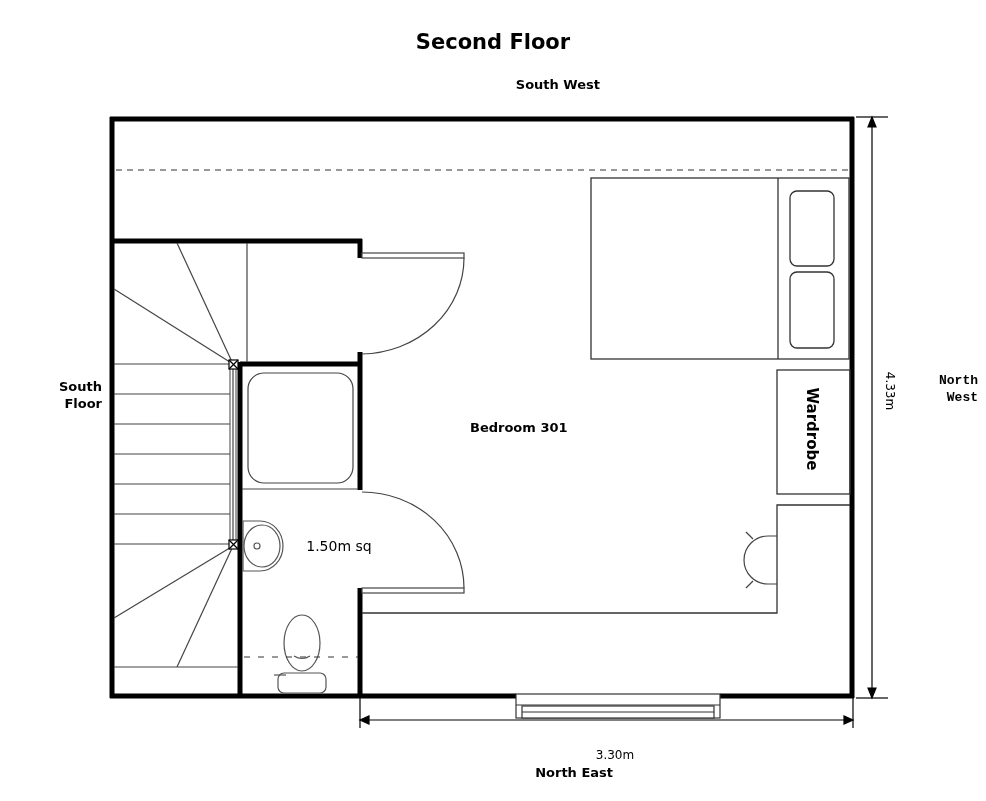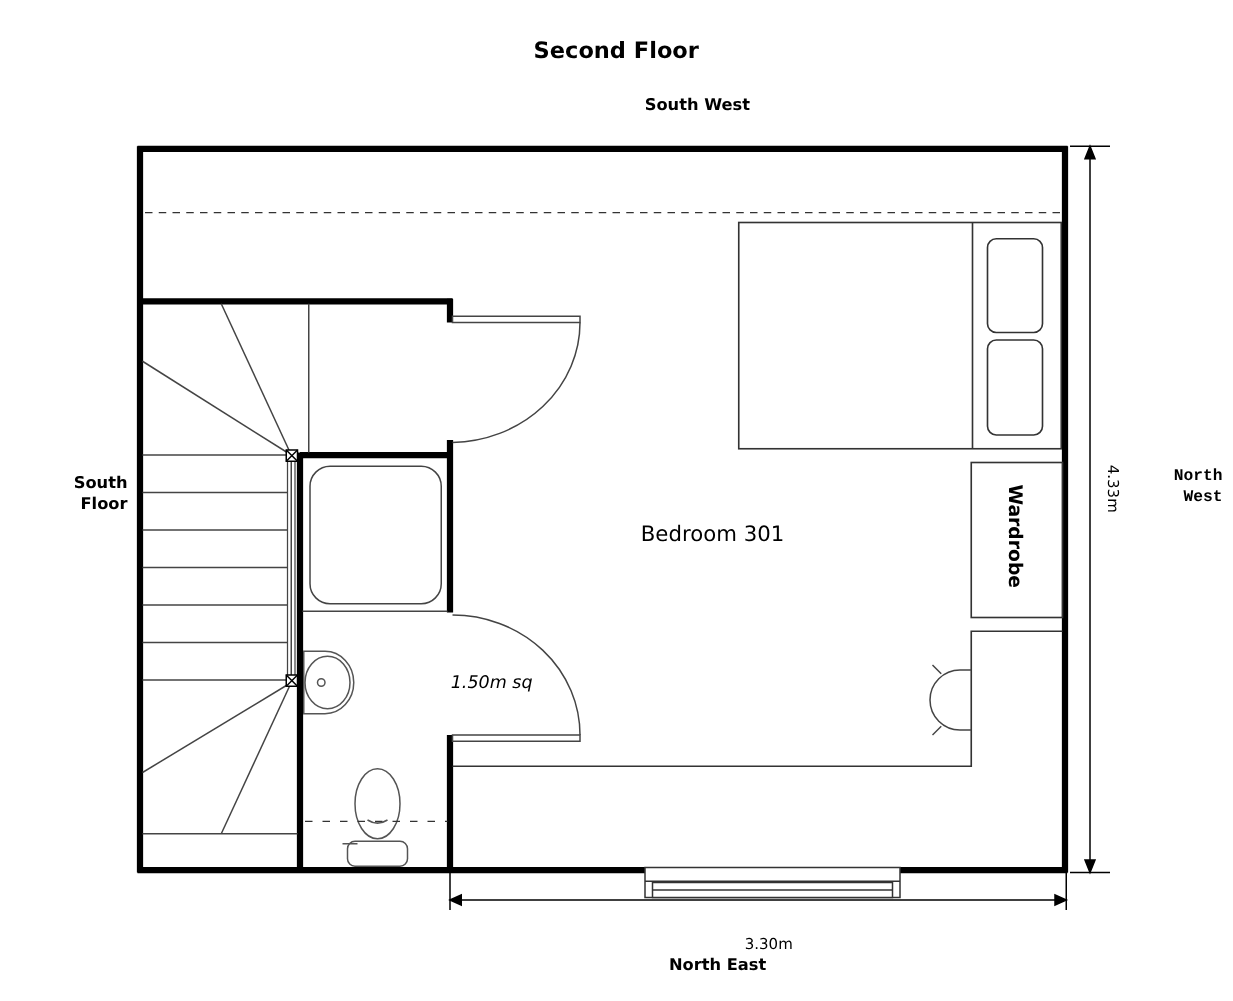--- a/index.html
+++ b/index.html
@@ -1,28 +1,28 @@
 <!DOCTYPE html>
 <html><head>
   <meta charset="utf-8">
   <style>
     html, body { margin: 0; padding: 0; background: #ffffff; }
     body { width: 986px; height: 801px; position: relative; overflow: hidden;
            font-family: "DejaVu Sans", sans-serif; color: #000; }
     .plan { position: absolute; left: 0; top: 0; }
     .lbl { position: absolute; font-family: "DejaVu Sans", sans-serif; color: #000; }
-    .title { left: 0; width: 986px; top: 30px; text-align: center; font-size: 18px; font-weight: bold; }
+    .title { left: 0; width: 986px; top: 30px; text-align: center; font-size: 21px; font-weight: bold; }
     .dir { font-size: 13px; font-weight: bold; text-align: right; line-height: 17px; }
     .dir-sw { left: 400px; width: 200px; top: 76px; }
     .dir-ne { left: 413px; width: 200px; top: 764px; }
     .dir-se { left: 20px; width: 82px; top: 378px; }
     .dir-nw { left: 898px; width: 80px; top: 372px; font-family: Liberation Mono, monospace; }
-    .room { font-size: 17px; font-weight: normal; text-align: center; line-height: 16px; }
+    .room { font-size: 13px; font-weight: bold; line-height: 16px; }
     .room-bed { left: 470px; width: 200px; top: 420px; }
-    .room-bath { left: 316px; width: 110px; top: 538px; font-size: 14px; font-weight: normal; text-align: right; font-style: italic; }
+    .room-bath { left: 284px; width: 110px; top: 538px; font-size: 14px; font-weight: normal; text-align: center; }
     .dim { font-size: 12px; }
     .dim-w { left: 560px; width: 110px; top: 748px; text-align: center; }
     .dim-h { left: 849px; top: 383px; width: 80px; height: 16px; text-align: center;
              transform: rotate(90deg); transform-origin: center center; font-size: 12px; }
     .wardrobe { left: 762px; top: 420px; width: 100px; height: 18px; text-align: center;
                 font-size: 15px; font-weight: bold; transform: rotate(90deg); transform-origin: center center; }
   </style>
 </head>
 <body>
 

